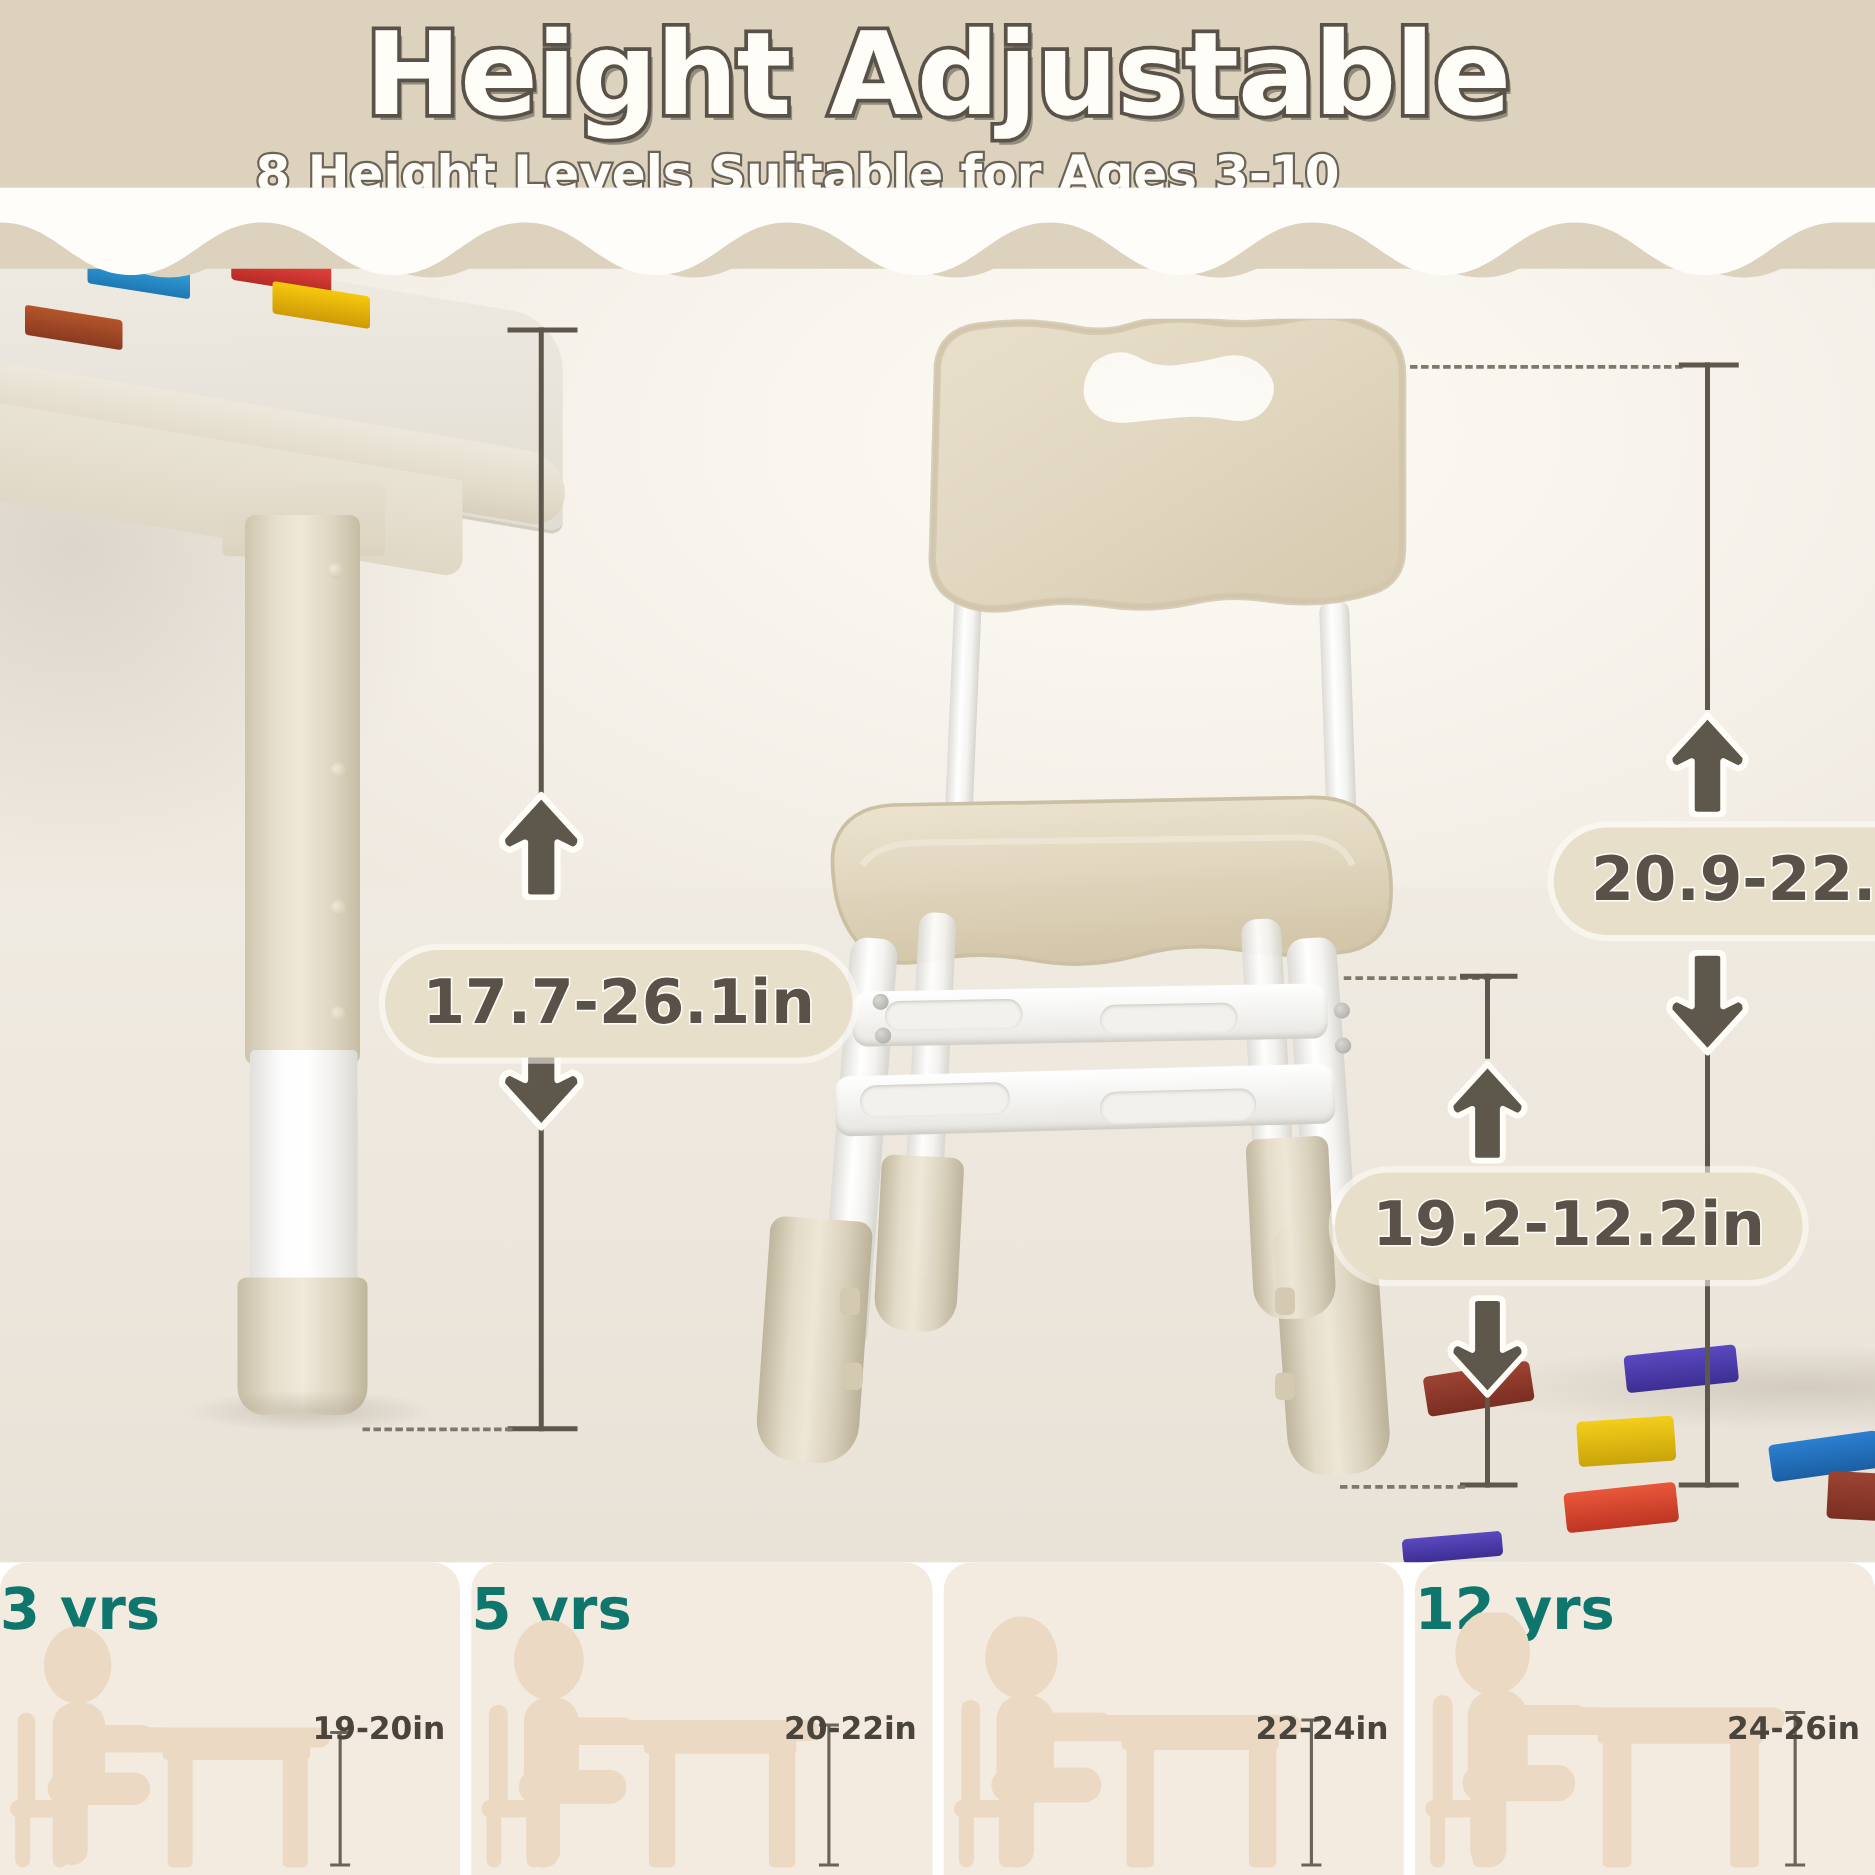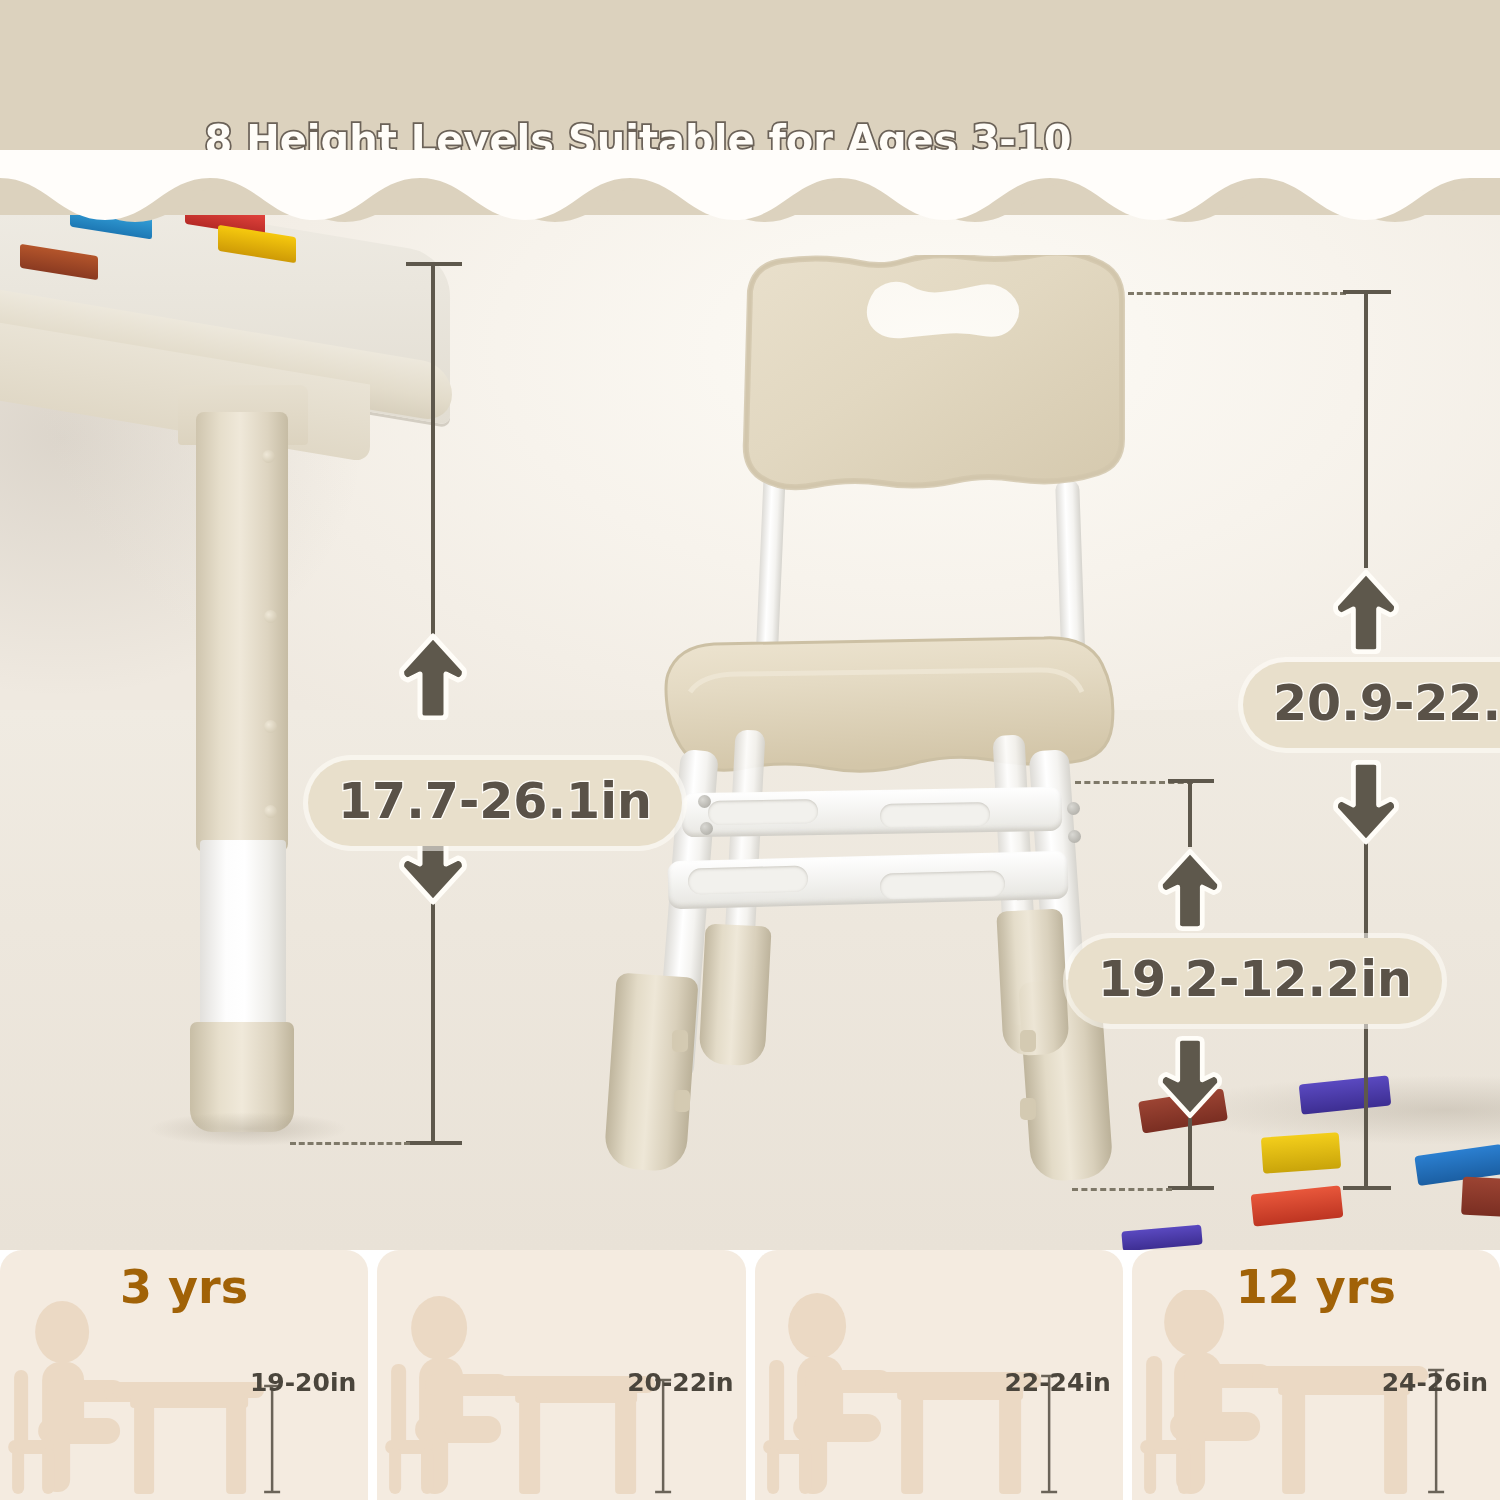--- a/index.html
+++ b/index.html
@@ -148,22 +148,22 @@
     position:absolute; left:0; top:1250px; width:1500px; height:250px;
     display:flex; gap:9px; background:#FFFFFF;
   }
   .card {
     flex:1; position:relative;
     background:#F4EBE0;
     border-radius:22px 22px 0 0;
     overflow:hidden;
   }
   .card-title {
-    position:absolute; left:0; top:10px; width:100%; text-align:center;
-    font-size:46px; font-weight:bold; color:#a16207;
+    position:absolute; left:0; top:10px; width:100%; 
+    font-size:46px; font-weight:bold; color:#0f766e;
     font-family:"DejaVu Sans", sans-serif;
   }
   .card-figs { position:absolute; left:0; top:40px; width:100%; height:205px; }
   .card-dim {
     position:absolute; right:12px; top:118px;
     font-size:25px; font-weight:bold; color:#4A453C;
     font-family:"DejaVu Sans", sans-serif;
   }
 </style>
 </head>
@@ -290,20 +290,21 @@
                 background:linear-gradient(180deg,#2B7FD0,#1B5FA3);border-radius:4px;"></div>
     <div class="blk" style="left:1462px;top:1028px;width:54px;height:38px;transform:rotate(3deg);
                 background:linear-gradient(180deg,#9C4433,#7A2E22);border-radius:4px;"></div>
     <div class="blk" style="left:1252px;top:1040px;width:90px;height:32px;transform:rotate(-6deg);
                 background:linear-gradient(180deg,#E8573B,#BE3522);border-radius:4px;"></div>
     <div class="blk" style="left:1122px;top:1078px;width:80px;height:20px;transform:rotate(-5deg);
                 background:linear-gradient(180deg,#5A49C0,#3D2E92);border-radius:4px;"></div>
   </div>
 
   <div class="header">
+    <div class="title">Height Adjustable</div>
     <div class="subtitle">8 Height Levels   Suitable for Ages 3-10</div>
   </div>
   <svg class="header-scallop" viewBox="0 0 1500 75" preserveAspectRatio="none">
     <path d="M0,0 L1500,0 L1500,30
              C1455,30 1440,72 1395,72 C1350,72 1335,30 1290,30
              C1245,30 1230,72 1185,72 C1140,72 1125,30 1080,30
              C1035,30 1020,72 975,72 C930,72 915,30 870,30
              C825,30 810,72 765,72 C720,72 705,30 660,30
              C615,30 600,72 555,72 C510,72 495,30 450,30
              C405,30 390,72 345,72 C300,72 285,30 240,30
@@ -391,20 +392,21 @@
         <g stroke="#6A6358" stroke-width="2.5" fill="none">
           <line x1="268" y1="96" x2="268" y2="202"></line>
           <line x1="260" y1="96" x2="276" y2="96"></line>
           <line x1="260" y1="202" x2="276" y2="202"></line>
         </g>
       </svg>
       <div class="card-dim">19-20in</div>
     </div>
 
     <div class="card">
+      <div class="card-title">5 yrs</div>
       <svg class="card-figs" viewBox="0 0 360 205">
         <g fill="#EBD9C4">
           <ellipse cx="58" cy="38" rx="28" ry="32"></ellipse>
           <rect x="38" y="68" width="44" height="82" rx="19"></rect>
           <rect x="44" y="84" width="84" height="22" rx="11"></rect>
           <rect x="108" y="86" width="36" height="20" rx="10"></rect>
           <rect x="34" y="126" width="86" height="27" rx="13"></rect>
           <rect x="40" y="138" width="27" height="66" rx="13"></rect>
           <rect x="10" y="74" width="15" height="84" rx="7"></rect>
           <rect x="4" y="150" width="48" height="14" rx="7"></rect>

